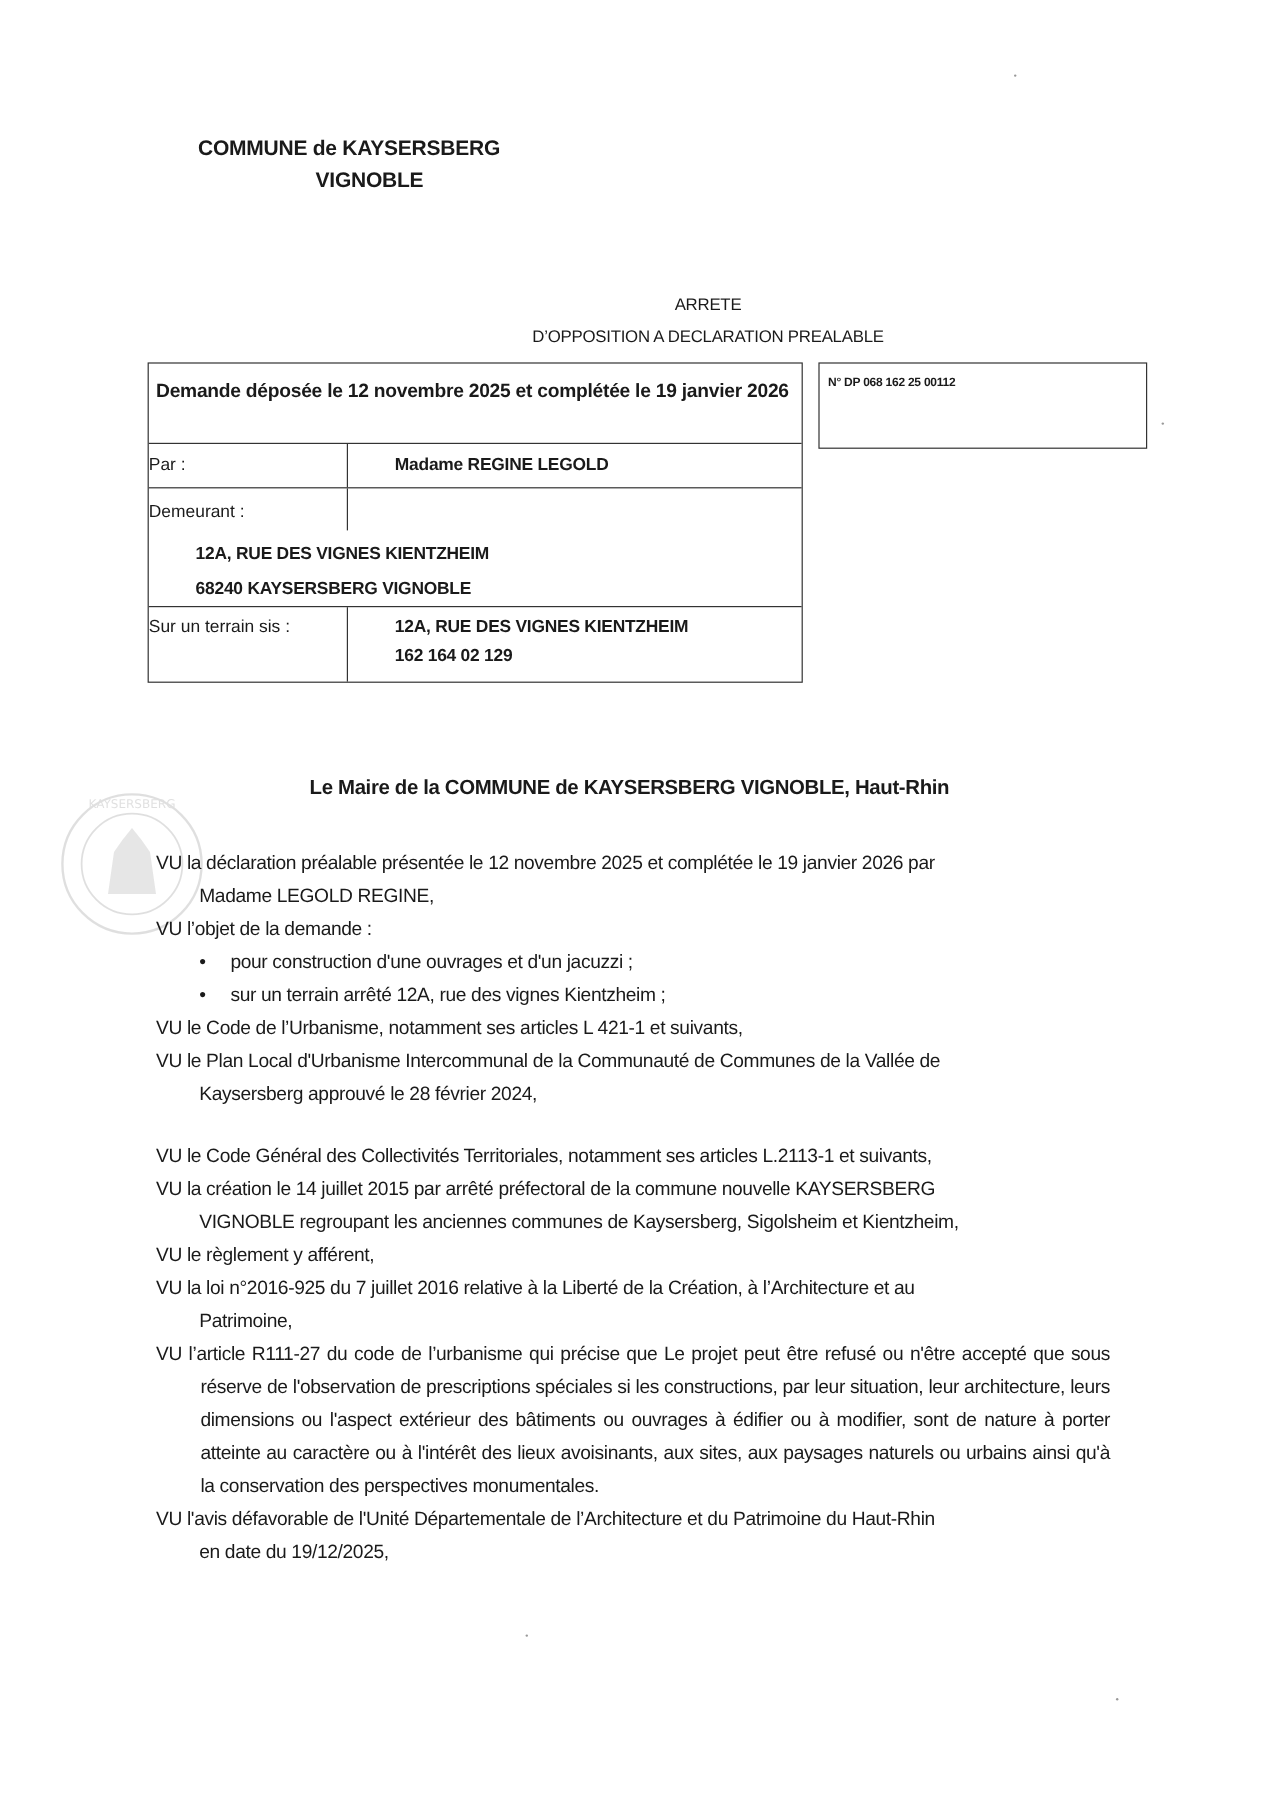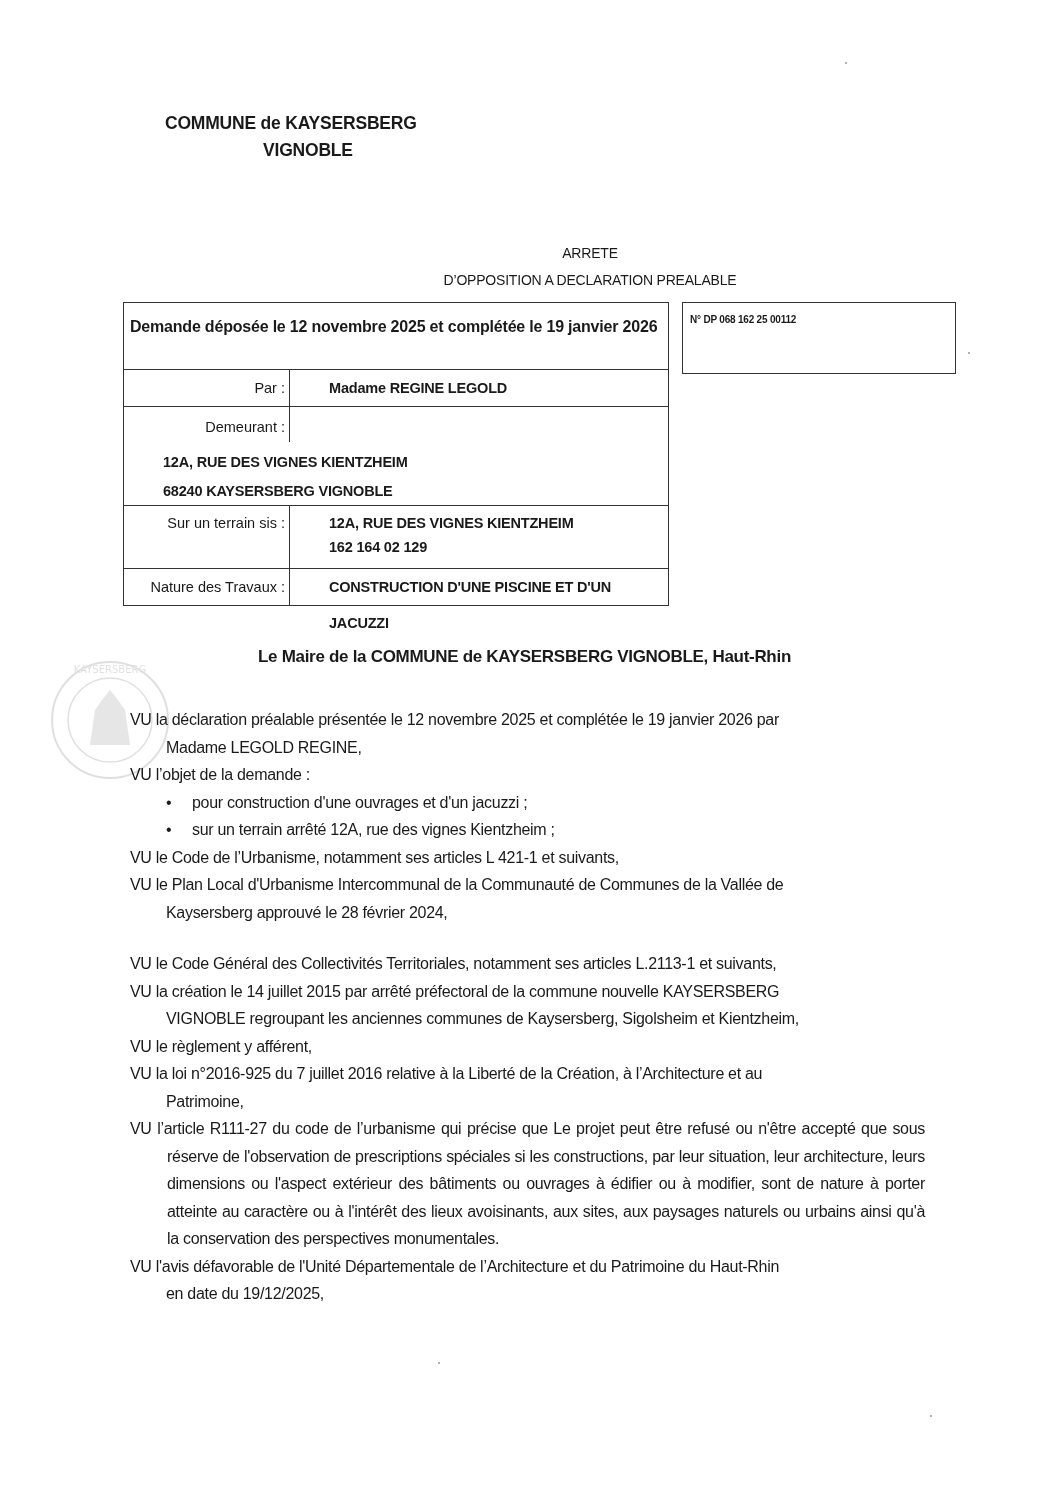--- a/index.html
+++ b/index.html
@@ -10,21 +10,21 @@
   .abs { position:absolute; }
   .header-commune { left:165px; top:110px; font-size:17.5px; font-weight:bold; line-height:27px; letter-spacing:-0.2px; }
   .header-commune .l2 { padding-left:98px; }
   .title-block { left:380px; top:240px; width:420px; text-align:center; font-size:14px; font-weight:normal; line-height:27px; letter-spacing:-0.2px; }
 
   
   .info-table { left:123px; top:302px; width:544px; border:1.5px solid #333; }
   .info-table .top { padding:12px 6px 8px 6px; font-size:16px; font-weight:bold; line-height:24px; border-bottom:1.5px solid #333; height:46px; letter-spacing:-0.2px; }
   .info-row { display:flex; border-bottom:1.5px solid #333; }
   .info-row:last-child { border-bottom:none; }
-  .info-row .lbl { width:166px; text-align:right; padding:0 4px 0 0; font-size:14.5px; border-right:1.5px solid #333; box-sizing:border-box; }
+  .info-row .lbl { width:166px; text-align:left; padding:0 4px 0 0; font-size:14.5px; border-right:1.5px solid #333; box-sizing:border-box; }
   .info-row .val { flex:1; padding:0 0 0 8px; font-size:14.5px; font-weight:bold; letter-spacing:-0.2px;margin-left:31px; }
   .r-par { height:36px; } .r-par .lbl, .r-par .val { line-height:36px; }
   .r-dem { height:98px;flex-direction:column; } .r-dem .lbl, .r-dem .val { padding-top:6px; line-height:29px; }
   .r-sur { height:62px; } .r-sur .lbl, .r-sur .val { padding-top:5px; line-height:24px; }
   .r-nat { height:36px; } .r-nat .lbl, .r-nat .val { line-height:36px; }
 
   
   .num-box { left:682px; top:302px; width:272px; height:70px; border:1.5px solid #333; }
   .num-box span { position:absolute; left:7px; top:11px; font-size:10px; font-weight:bold; letter-spacing:-0.2px; }
 
@@ -70,24 +70,20 @@
       <div>68240 KAYSERSBERG VIGNOBLE</div>
     </div>
   </div>
   <div class="info-row r-sur">
     <div class="lbl">Sur un terrain sis :</div>
     <div class="val">
       <div>12A, RUE DES VIGNES KIENTZHEIM</div>
       <div>162 164 02 129</div>
     </div>
   </div>
-  <div class="info-row r-nat">
-    <div class="lbl">Nature des Travaux :</div>
-    <div class="val">CONSTRUCTION D'UNE PISCINE ET D'UN JACUZZI</div>
-  </div>
 </div>
 
 <div class="abs num-box">
   <span>N° DP 068 162 25 00112</span>
 </div>
 
 <svg class="abs stamp" viewBox="0 0 140 130">
   <circle cx="70" cy="65" r="58" fill="none" stroke="#555" stroke-width="2"></circle>
   <circle cx="70" cy="65" r="42" fill="none" stroke="#555" stroke-width="1.5"></circle>
   <path d="M50 90 L55 55 L62 45 L70 35 L78 45 L85 55 L90 90 Z" fill="#777"></path>

